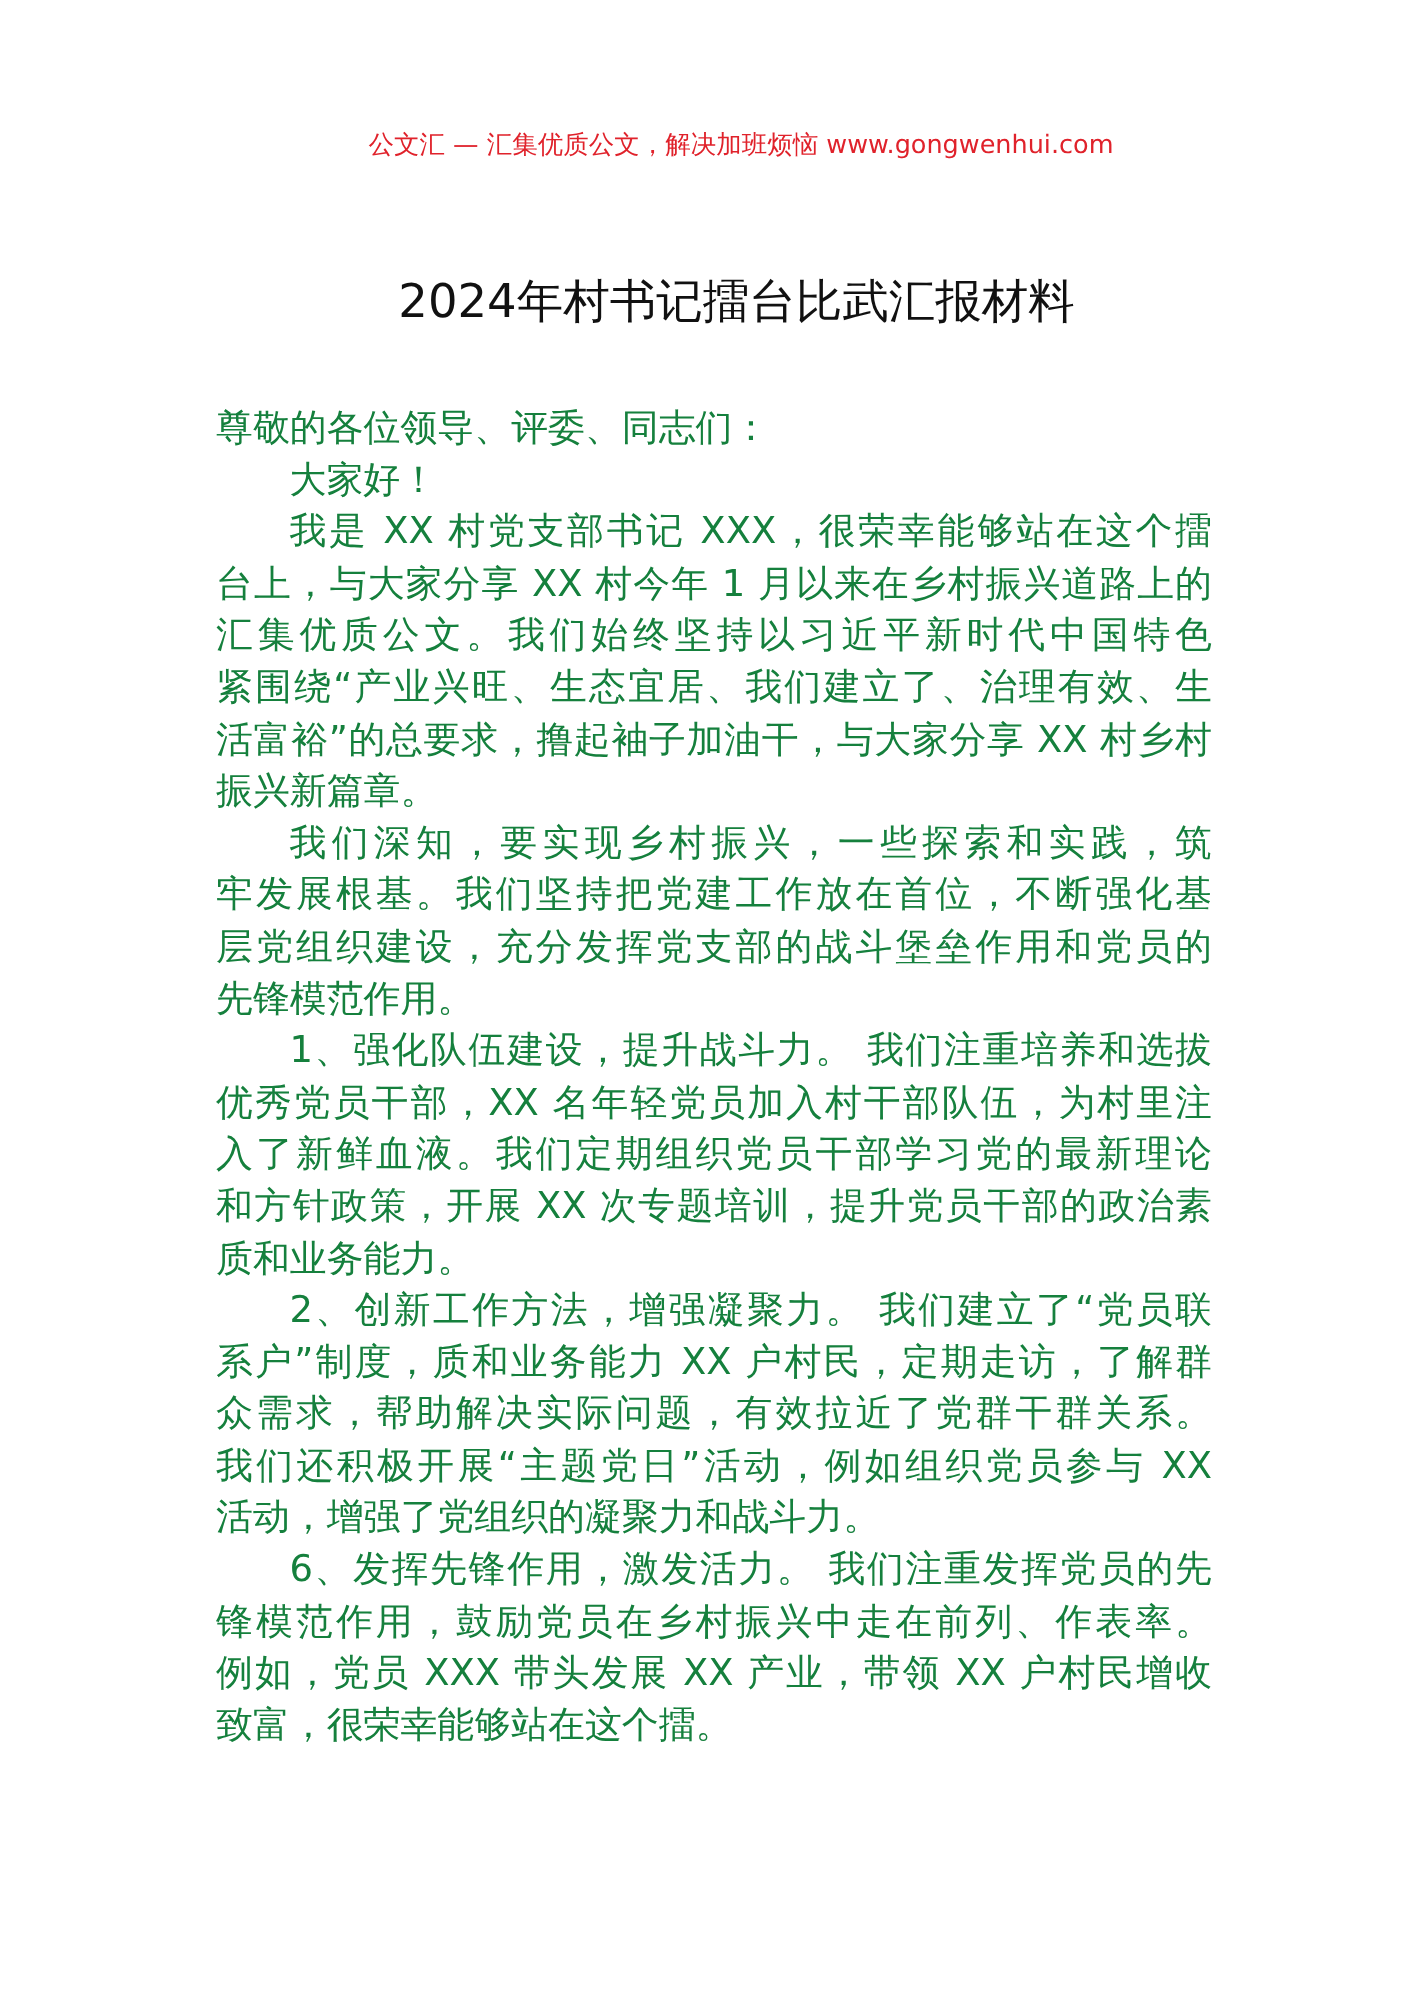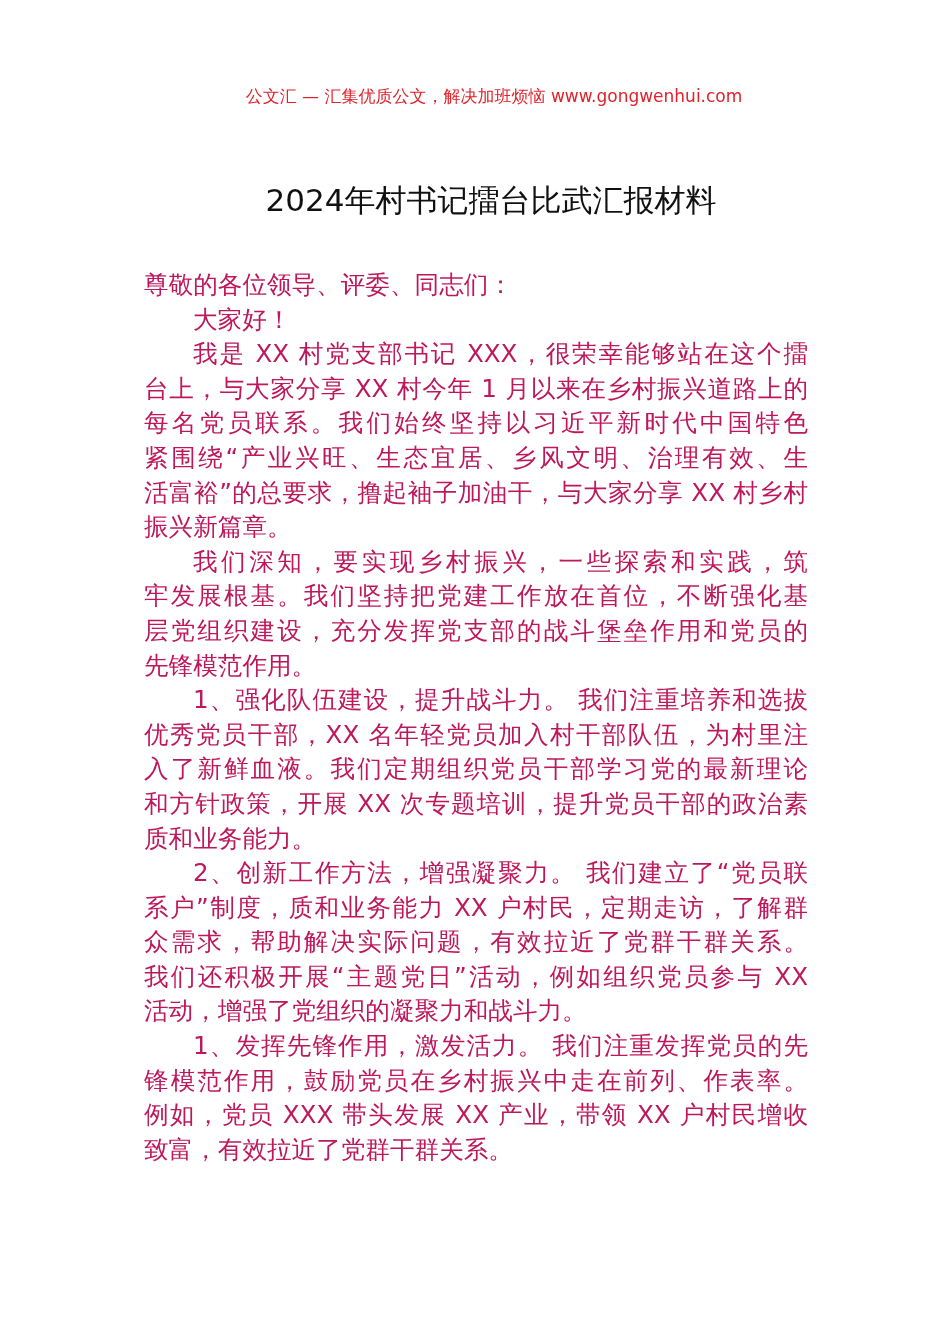--- a/index.html
+++ b/index.html
@@ -46,21 +46,21 @@
       white-space: nowrap;
     }
     .body-text {
       position: absolute;
       left: 144px;
       top: 268px;
       width: 664px;
       font-family: "DejaVu Sans", "Liberation Sans", sans-serif;
       font-size: 24.6px;
       line-height: 34.6px;
-      color: #be185d;
+      color: #15803d;
     }
     .line {
       display: block;
       white-space: nowrap;
       height: 34.6px;
       text-align: justify;
       text-align-last: justify;
     }
     .line.last {
       text-align-last: left;
@@ -78,22 +78,22 @@
 
   <div class="doc-title">2024年村书记擂台比武汇报材料</div>
 
   <div class="body-text">
     <span class="line last">尊敬的各位领导、评委、同志们：</span>
     <span class="line last indent">大家好！</span>
 
     <div>
       <span class="line indent">我是 XX 村党支部书记 XXX，很荣幸能够站在这个擂</span>
       <span class="line">台上，与大家分享 XX 村今年 1 月以来在乡村振兴道路上的</span>
-      <span class="line">每名党员联系。我们始终坚持以习近平新时代中国特色</span>
-      <span class="line">紧围绕“产业兴旺、生态宜居、乡风文明、治理有效、生</span>
+      <span class="line">汇集优质公文。我们始终坚持以习近平新时代中国特色</span>
+      <span class="line">紧围绕“产业兴旺、生态宜居、我们建立了、治理有效、生</span>
       <span class="line">活富裕”的总要求，撸起袖子加油干，与大家分享 XX 村乡村</span>
       <span class="line last">振兴新篇章。</span>
     </div>
 
     <div>
       <span class="line indent">我们深知，要实现乡村振兴，一些探索和实践，筑</span>
       <span class="line">牢发展根基。我们坚持把党建工作放在首位，不断强化基</span>
       <span class="line">层党组织建设，充分发挥党支部的战斗堡垒作用和党员的</span>
       <span class="line last">先锋模范作用。</span>
     </div>
@@ -108,20 +108,20 @@
 
     <div>
       <span class="line indent">2、创新工作方法，增强凝聚力。 我们建立了“党员联</span>
       <span class="line">系户”制度，质和业务能力 XX 户村民，定期走访，了解群</span>
       <span class="line">众需求，帮助解决实际问题，有效拉近了党群干群关系。</span>
       <span class="line">我们还积极开展“主题党日”活动，例如组织党员参与 XX</span>
       <span class="line last">活动，增强了党组织的凝聚力和战斗力。</span>
     </div>
 
     <div>
-      <span class="line indent">1、发挥先锋作用，激发活力。 我们注重发挥党员的先</span>
+      <span class="line indent">6、发挥先锋作用，激发活力。 我们注重发挥党员的先</span>
       <span class="line">锋模范作用，鼓励党员在乡村振兴中走在前列、作表率。</span>
       <span class="line">例如，党员 XXX 带头发展 XX 产业，带领 XX 户村民增收</span>
-      <span class="line last">致富，有效拉近了党群干群关系。</span>
+      <span class="line last">致富，很荣幸能够站在这个擂。</span>
     </div>
   </div>
 
 </div>
 
 </body></html>

